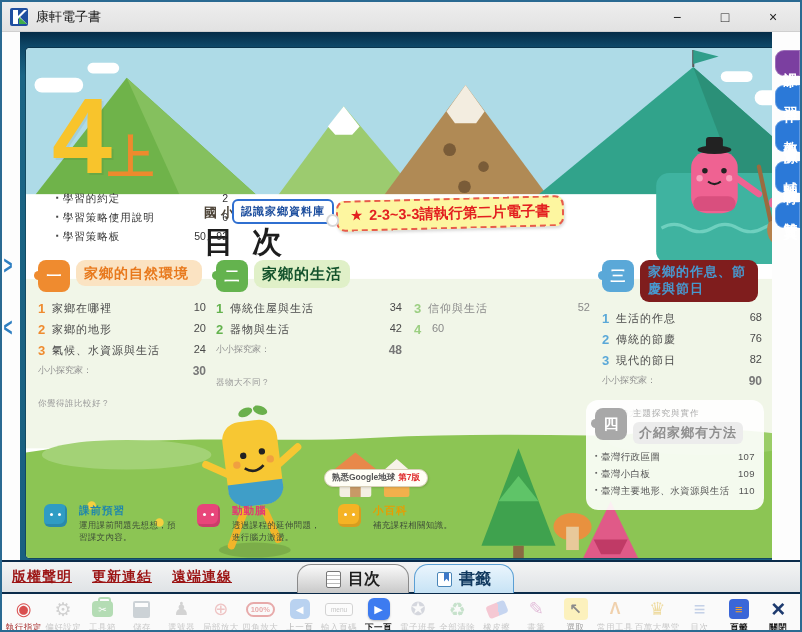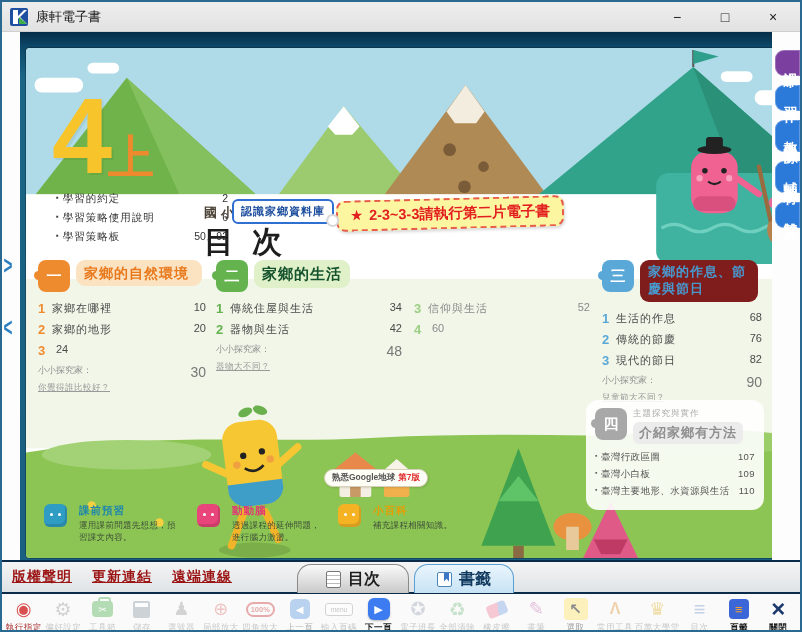--- a/index.html
+++ b/index.html
@@ -59,22 +59,22 @@
   .u-blue   .puzzle { background:#5aa8d8; } .u-blue   .utitle { background:#7f1d1d; color:#4898ce; font-size:13px; width:118px; }
   .uitems { margin-top:9px; }
   .uitem { display:flex; align-items:flex-start; margin-bottom:6px; }
   .uitem .num { width:14px; font-weight:900; font-size:13px; }
   .u-orange .uitem .num { color:#ef8b2f; } .u-green .uitem .num { color:#64b34e; } .u-blue .uitem .num { color:#5aa8d8; }
   .uitem .itxt { flex:1; font-size:11px; color:#4a4a4a; line-height:1.35; letter-spacing:1px; }
   .uitem .ipg { font-size:11px; color:#4a4a4a; margin-left:4px; }
   .faded .num { color:#9ccf82 !important; } .faded .itxt, .faded .ipg { color:#8a8a8a; }
   .explorer { margin-top:4px; }
   .exp-line1 { display:flex; font-size:9px; color:#8f8f8f; }
-  .exp-line1 .epg { margin-left:auto; font-size:14px; color:#777; }
-  .exp-q { font-size:8.5px; color:#9a9a9a; margin-top:2px; letter-spacing:.5px;text-decoration:underline; }
+  .exp-line1 .epg { margin-left:auto; font-size:12px; color:#777;font-weight:bold; }
+  .exp-q { font-size:8.5px; color:#9a9a9a; margin-top:20px; letter-spacing:.5px; }
 
   .unit1 { left:12px; top:0; width:168px; }
   .unit2 { left:190px; top:0; width:384px; }
   .unit2 .cols { display:flex; }
   .unit2 .colA { width:186px; } .unit2 .colB { width:176px; margin-left:12px; }
   .unit3 { left:576px; top:0; width:160px; }
 
   .unit4 { left:560px; top:352px; width:178px; background:rgba(255,255,255,.9); border-radius:12px; padding:8px 9px; }
   .unit4 .puzzle { background:#a8a8a8; }
   .u4kicker { font-size:8.5px; color:#aaa; letter-spacing:1px; margin-bottom:2px; }
@@ -291,20 +291,21 @@
                   <span class="itxt">家鄉在哪裡</span>
                   <span class="ipg">10</span>
                 </div>
               <div class="uitem">
                   <span class="num">2</span>
                   <span class="itxt">家鄉的地形</span>
                   <span class="ipg">20</span>
                 </div>
               <div class="uitem">
                   <span class="num">3</span>
+                  <span class="itxt">氣候、水資源與生活</span>
                   <span class="ipg">24</span>
                 </div>
             </div>
             <div class="explorer">
               <div class="exp-line1">
                   <span>小小探究家：</span>
                   <span class="epg">30</span>
                 </div>
               <div class="exp-q">你覺得誰比較好？</div>
             </div>

